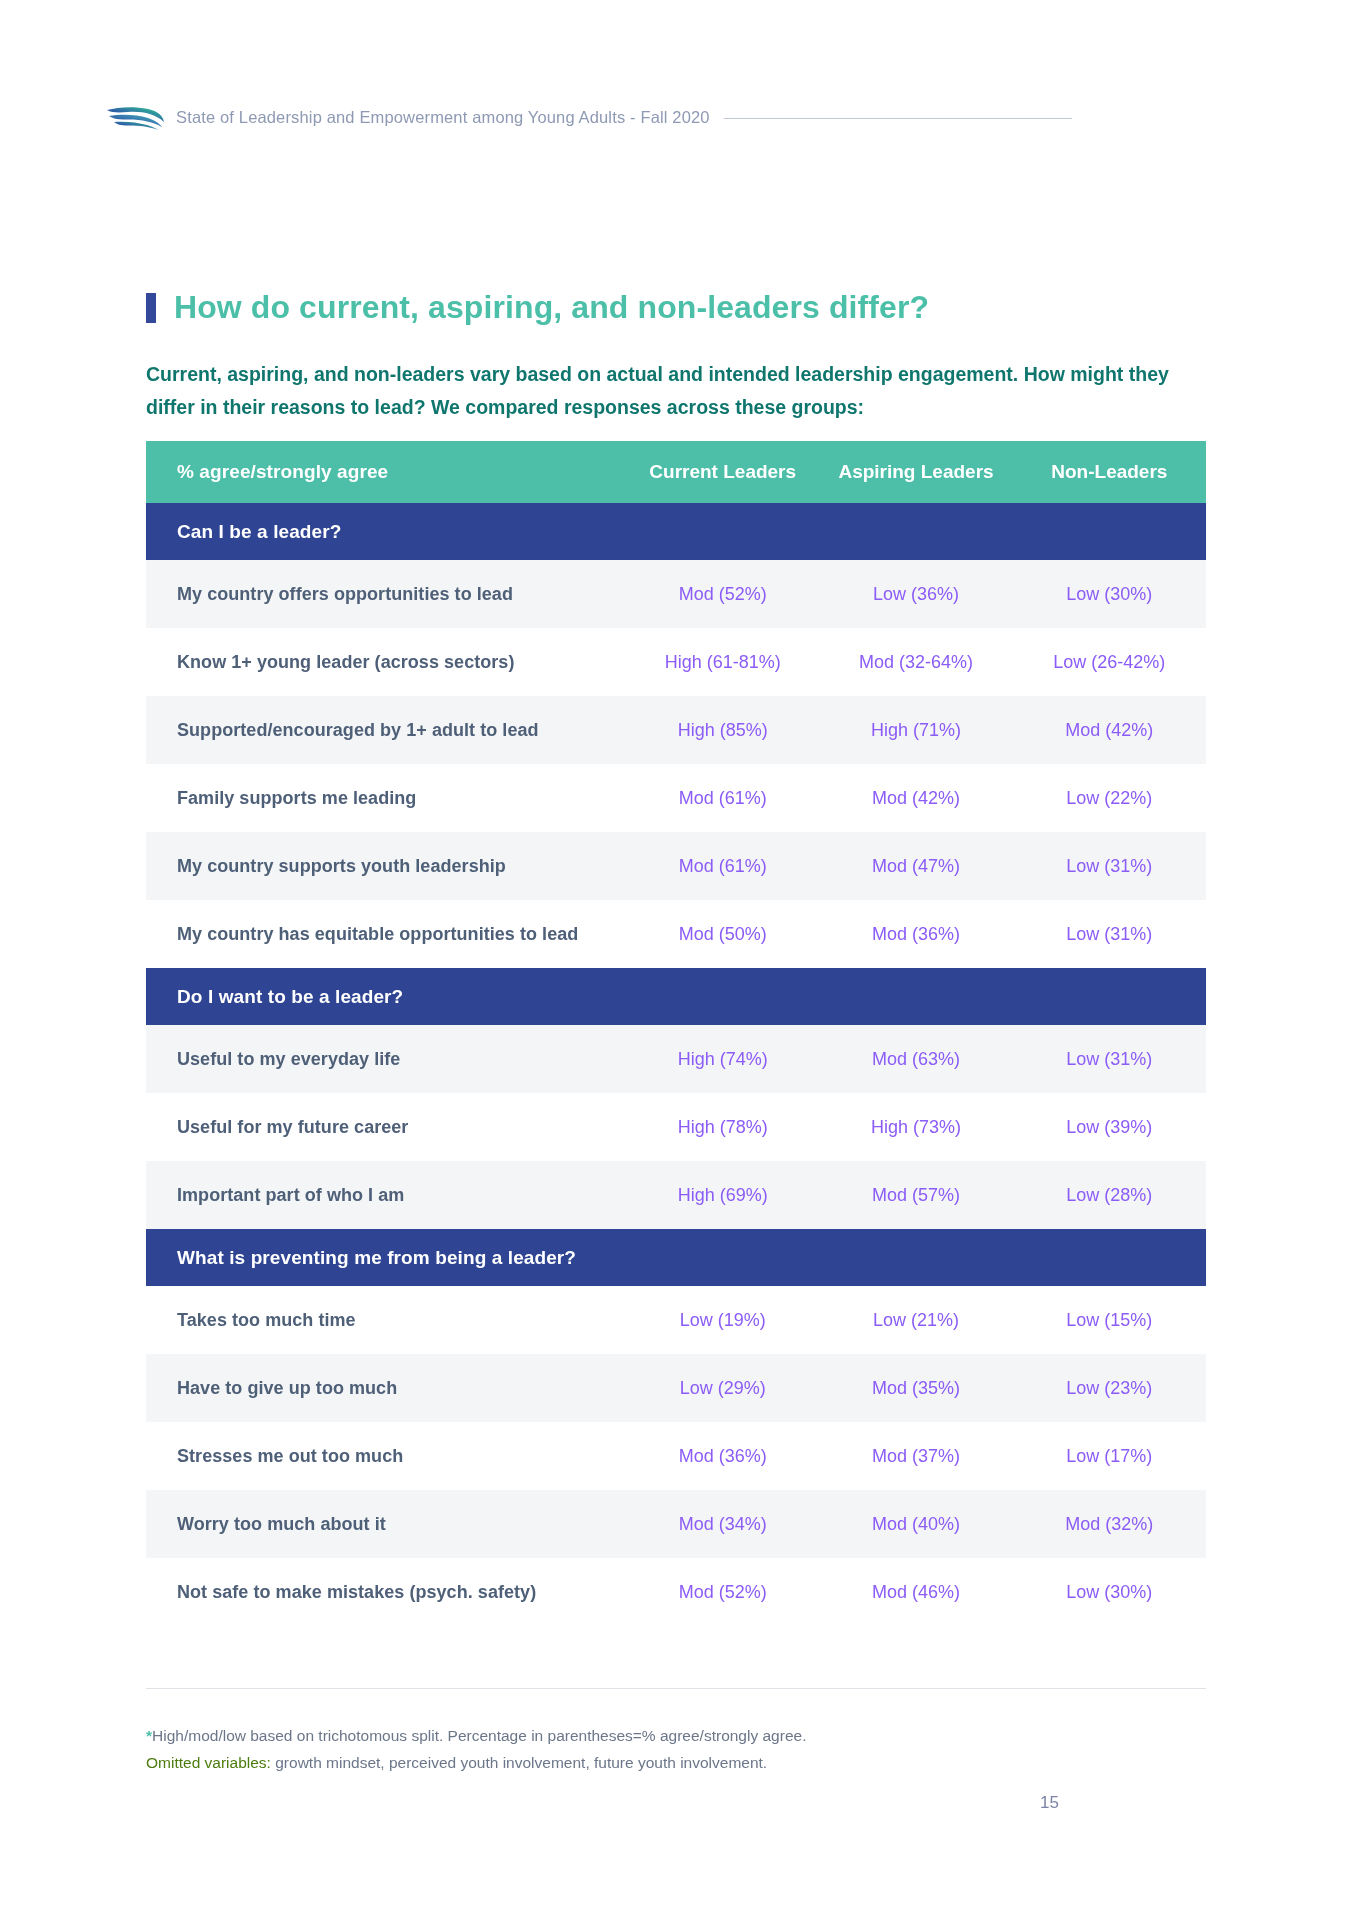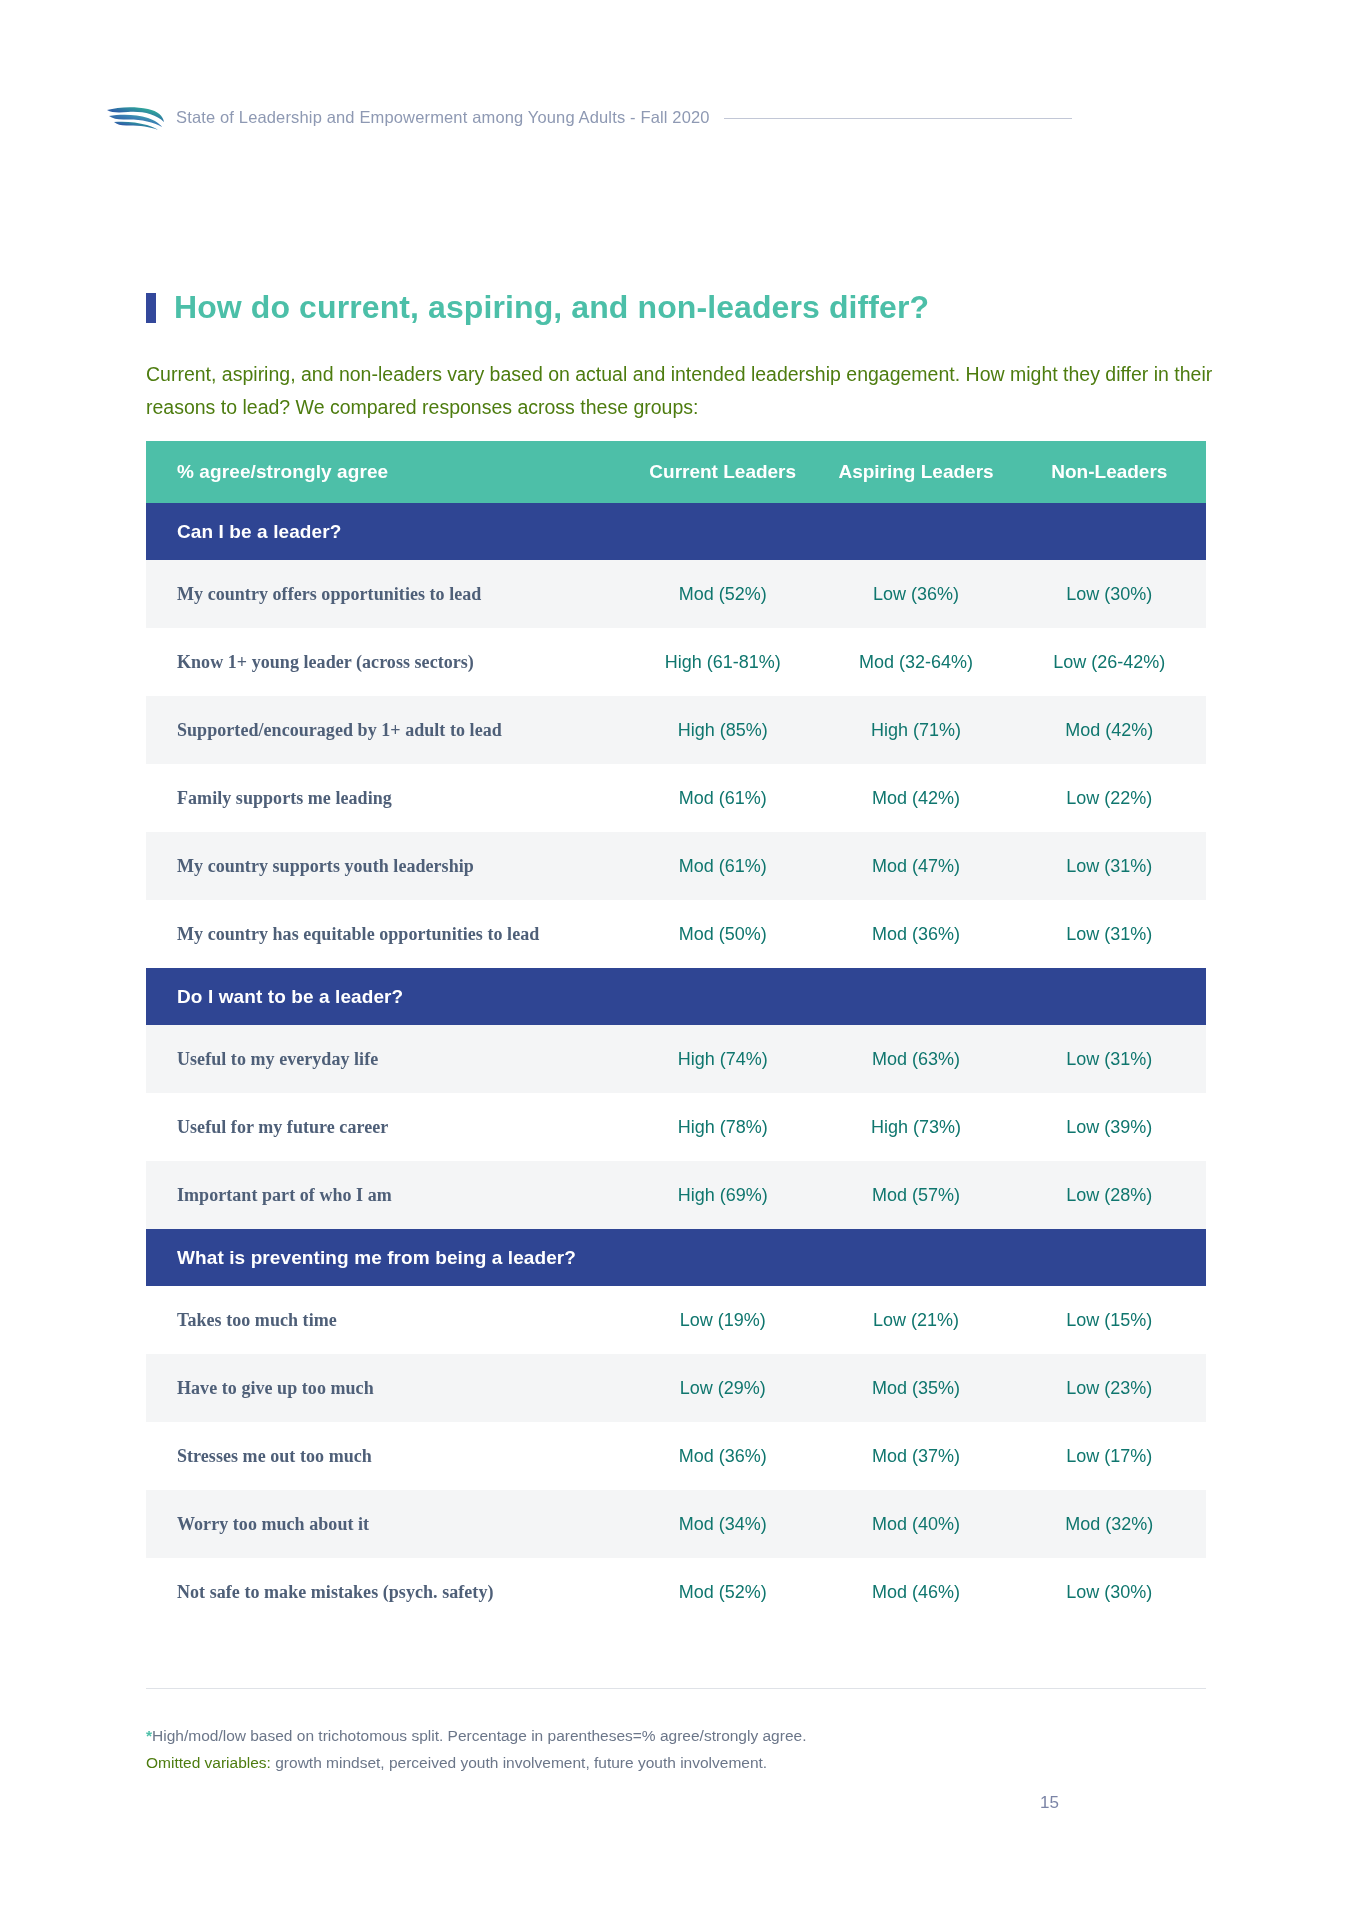--- a/index.html
+++ b/index.html
@@ -78,21 +78,22 @@
   }
 
   
   .intro {
     position: absolute;
     top: 338px;
     left: 146px;
     width: 1068px;
     font-size: 19.5px;
     line-height: 33px;
-    color: #4d7c0f;
+    color: #0f766e;
+    font-weight: bold;
   }
 
   
   .table {
     position: absolute;
     top: 441px;
     left: 146px;
     width: 1060px;
     border-collapse: collapse;
     table-layout: fixed;
@@ -139,26 +140,25 @@
     vertical-align: middle;
     padding: 0;
   }
   .data-row td.label-col {
     text-align: left;
     padding-left: 31px;
     font-size: 18px;
     font-weight: bold;
     color: #4e5f78;
     letter-spacing: .05px;
-    font-family: Liberation Serif, serif;
   }
   .data-row td.val-col {
     text-align: center;
     font-size: 18px;
-    color: #0f766e;
+    color: #8b5cf6;
     font-weight: normal;
   }
   .table-bottom-rule {
     position: absolute;
     left: 146px;
     width: 1060px;
     height: 1px;
     background: #dfe2e7;
   }
 

